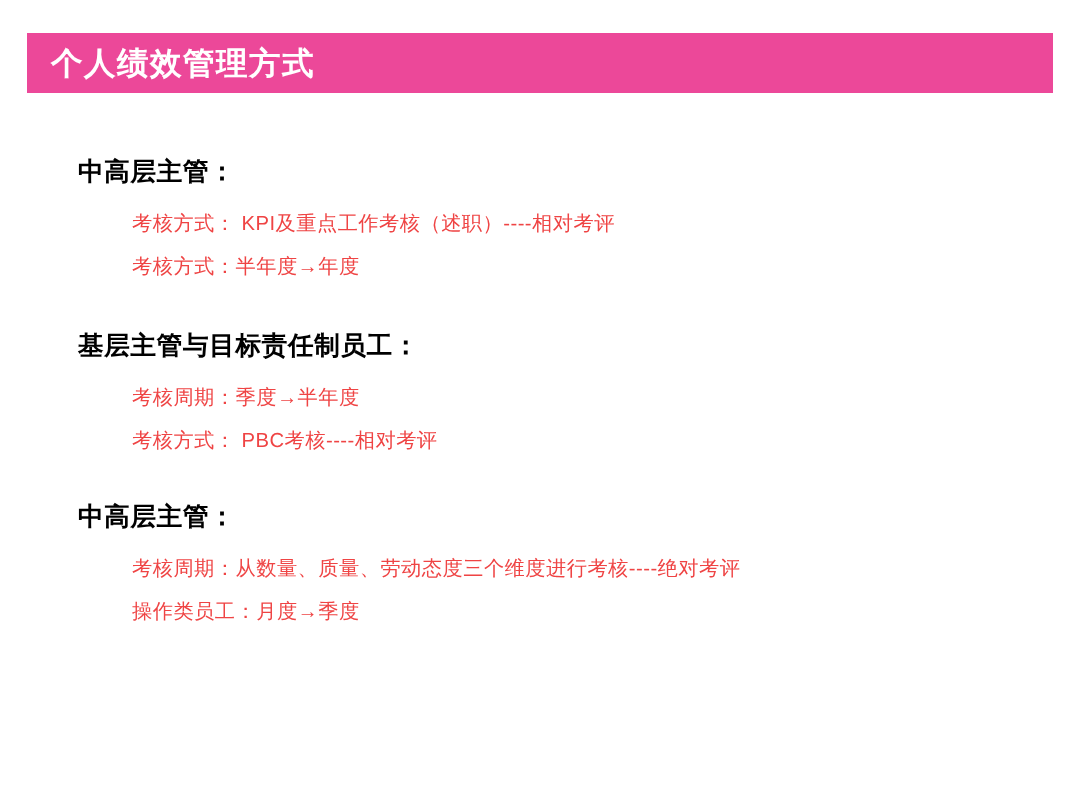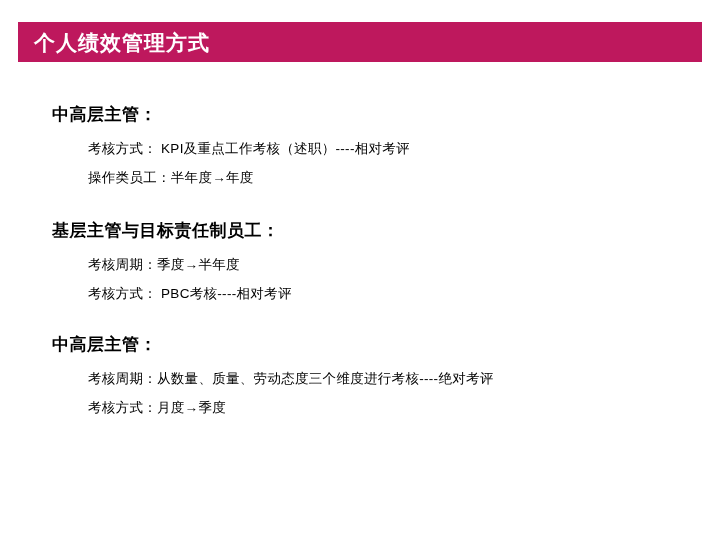--- a/index.html
+++ b/index.html
@@ -18,21 +18,21 @@
     width: 720px;
     height: 540px;
     background: #ffffff;
   }
   .title-bar {
     position: absolute;
     left: 18px;
     top: 22px;
     width: 684px;
     height: 40px;
-    background: #be185d;
+    background: #ec4899;
     display: flex;
     align-items: center;
   }
   .title-text {
     color: #ffffff;
     font-size: 21px;
     font-weight: bold;
     letter-spacing: 1px;
     margin-left: 16px;
     line-height: 1;
@@ -50,21 +50,21 @@
     font-size: 17px;
     font-weight: bold;
     color: #000000;
     margin-left: 52px;
     margin-bottom: 14px;
     letter-spacing: 0.5px;
     font-family: Liberation Mono, monospace;
   }
   .group-line {
     font-size: 13.5px;
-    color: #000000;
+    color: #ef4444;
     margin-left: 88px;
     margin-bottom: 11px;
     letter-spacing: 0.3px;
   }
   .g1 { margin-top: 8px; }
   .g2 { margin-top: 32px; }
   .g3 { margin-top: 30px; }
 </style>
 </head>
 <body>
@@ -73,29 +73,29 @@
 
   <div class="title-bar">
     <div class="title-text">个人绩效管理方式</div>
   </div>
 
   <div class="content">
 
     <div class="group g1">
       <div class="group-heading">中高层主管：</div>
       <div class="group-line">考核方式： KPI及重点工作考核（述职）----相对考评</div>
-      <div class="group-line">操作类员工：半年度→年度</div>
+      <div class="group-line">考核方式：半年度→年度</div>
     </div>
 
     <div class="group g2">
       <div class="group-heading">基层主管与目标责任制员工：</div>
       <div class="group-line">考核周期：季度→半年度</div>
       <div class="group-line">考核方式： PBC考核----相对考评</div>
     </div>
 
     <div class="group g3">
       <div class="group-heading">中高层主管：</div>
       <div class="group-line">考核周期：从数量、质量、劳动态度三个维度进行考核----绝对考评</div>
-      <div class="group-line">考核方式：月度→季度</div>
+      <div class="group-line">操作类员工：月度→季度</div>
     </div>
 
   </div>
 </div>
 
 </body></html>

